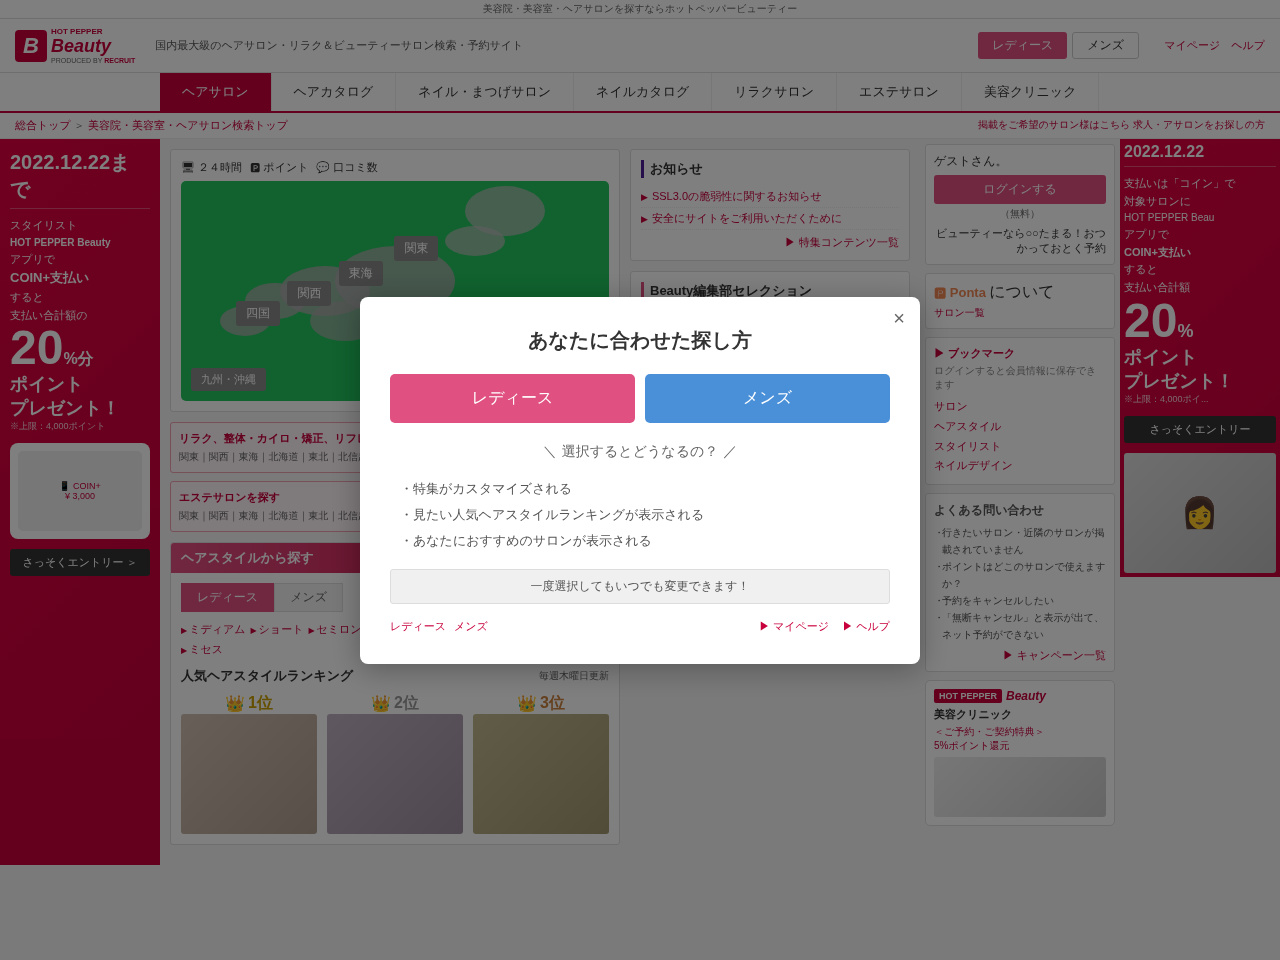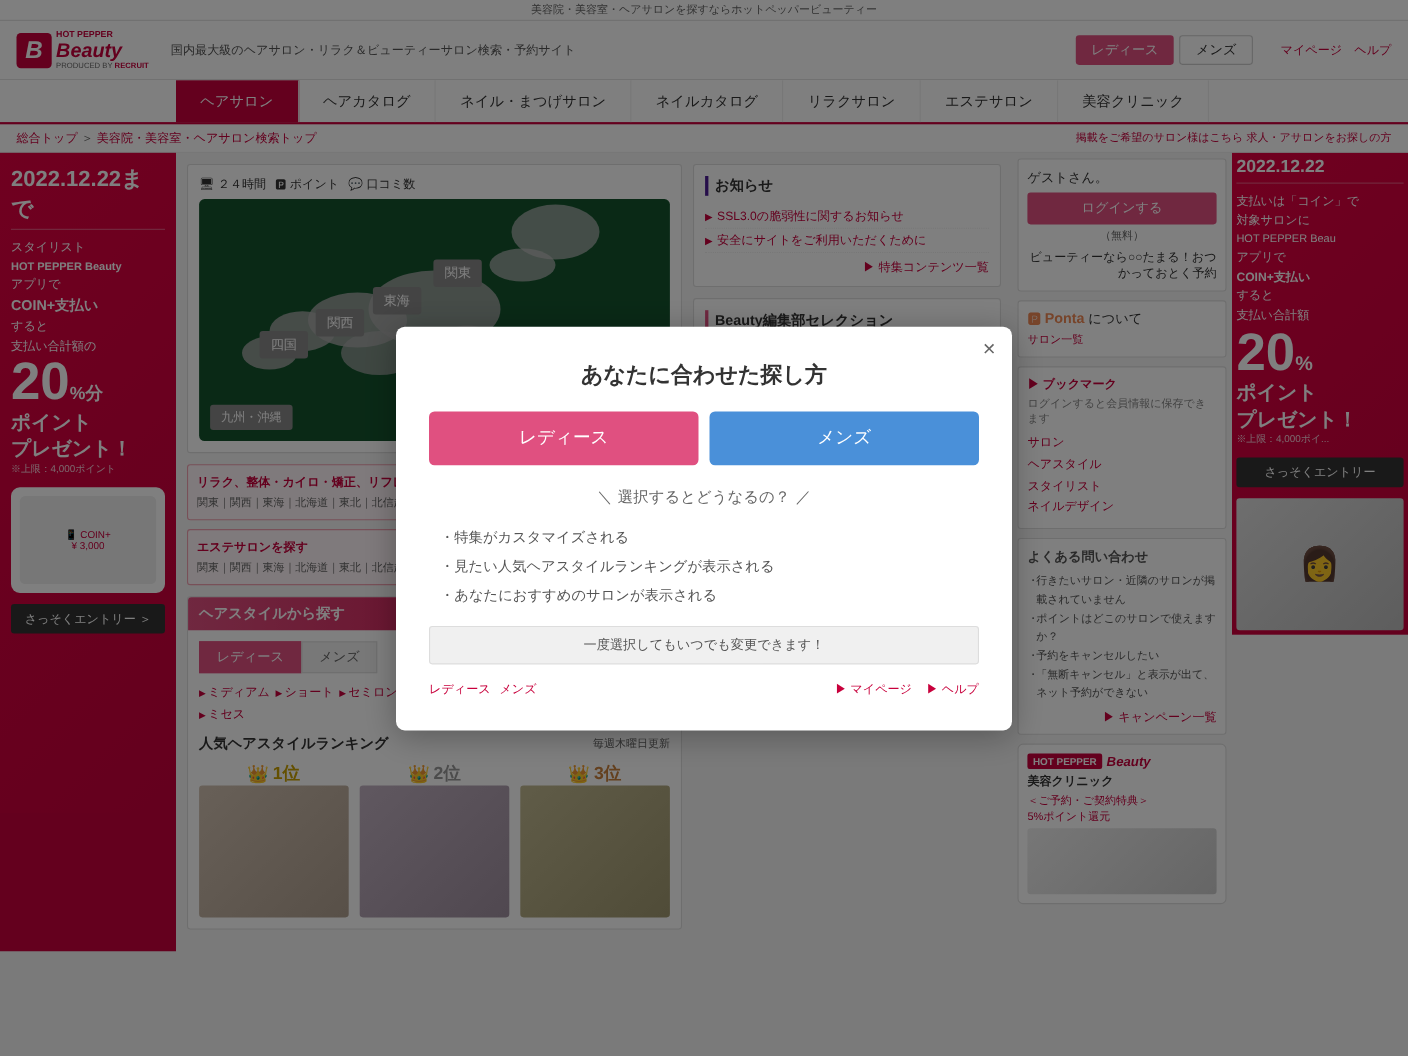--- a/index.html
+++ b/index.html
@@ -254,21 +254,21 @@
 
       <div style="flex:1;">
 
         <div class="section-box">
           <div style="display:flex; gap:8px; margin-bottom:6px; font-size:11px;">
             <span>🖥 ２４時間</span>
             <span>🅿 ポイント</span>
             <span>💬 口コミ数</span>
           </div>
 
-          <div class="map-container" style="position:relative; background:#14532d; height:220px; border-radius:5px;">
+          <div class="map-container" style="position:relative; background:#22c55e; height:220px; border-radius:5px;">
             <svg class="japan-map" viewBox="0 0 400 220" style="position:absolute;top:0;left:0;width:100%;height:100%;">
 
               <ellipse cx="280" cy="60" rx="30" ry="15" fill="#bbb" opacity="0.7"></ellipse>
               <ellipse cx="200" cy="100" rx="60" ry="35" fill="#aaa" opacity="0.8"></ellipse>
               <ellipse cx="130" cy="110" rx="45" ry="25" fill="#aaa" opacity="0.8"></ellipse>
               <ellipse cx="80" cy="120" rx="30" ry="18" fill="#aaa" opacity="0.8"></ellipse>
               <ellipse cx="50" cy="140" rx="25" ry="15" fill="#aaa" opacity="0.8"></ellipse>
               <ellipse cx="150" cy="140" rx="35" ry="20" fill="#aaa" opacity="0.7"></ellipse>
               <ellipse cx="230" cy="130" rx="25" ry="15" fill="#aaa" opacity="0.7"></ellipse>
 
@@ -385,21 +385,21 @@
   <div style="width:200px; padding:5px;">
     <div class="right-box">
       <div style="font-size:12px; margin-bottom:5px;">ゲストさん。</div>
       <button style="background:#e05080; color:#fff; border:none; padding:6px 15px; width:100%; border-radius:3px; font-size:12px; cursor:pointer;">ログインする</button>
       <div style="font-size:10px; color:#666; text-align:center; margin-top:3px;font-family:Liberation Mono, monospace;">（無料）</div>
       <div style="margin-top:5px; font-size:11px;text-align:right;">ビューティーなら○○たまる！おつかっておとく予約</div>
     </div>
 
     <div class="right-box">
       <span class="ponta-logo">🅿 Ponta</span>
-      <span style="font-size:12px;">について</span>
+      <span style="font-size:16px;">について</span>
       <div style="font-size:10px; color:#c8003c; margin-top:3px;">サロン一覧</div>
     </div>
 
     <div class="right-box">
       <div style="font-size:11px; color:#c8003c; font-weight:bold; margin-bottom:3px;">▶ ブックマーク</div>
       <div style="font-size:10px; color:#888; margin-bottom:5px;">ログインすると会員情報に保存できます</div>
       <div class="right-links">
         <a>サロン</a>
         <a>ヘアスタイル</a>
         <a>スタイリスト</a>

